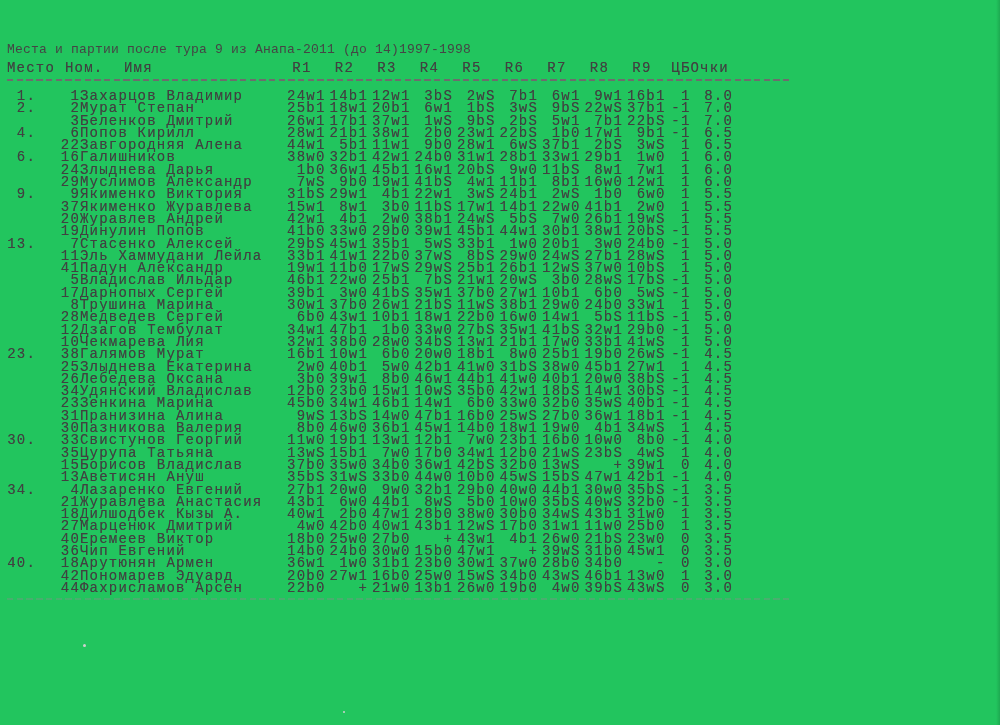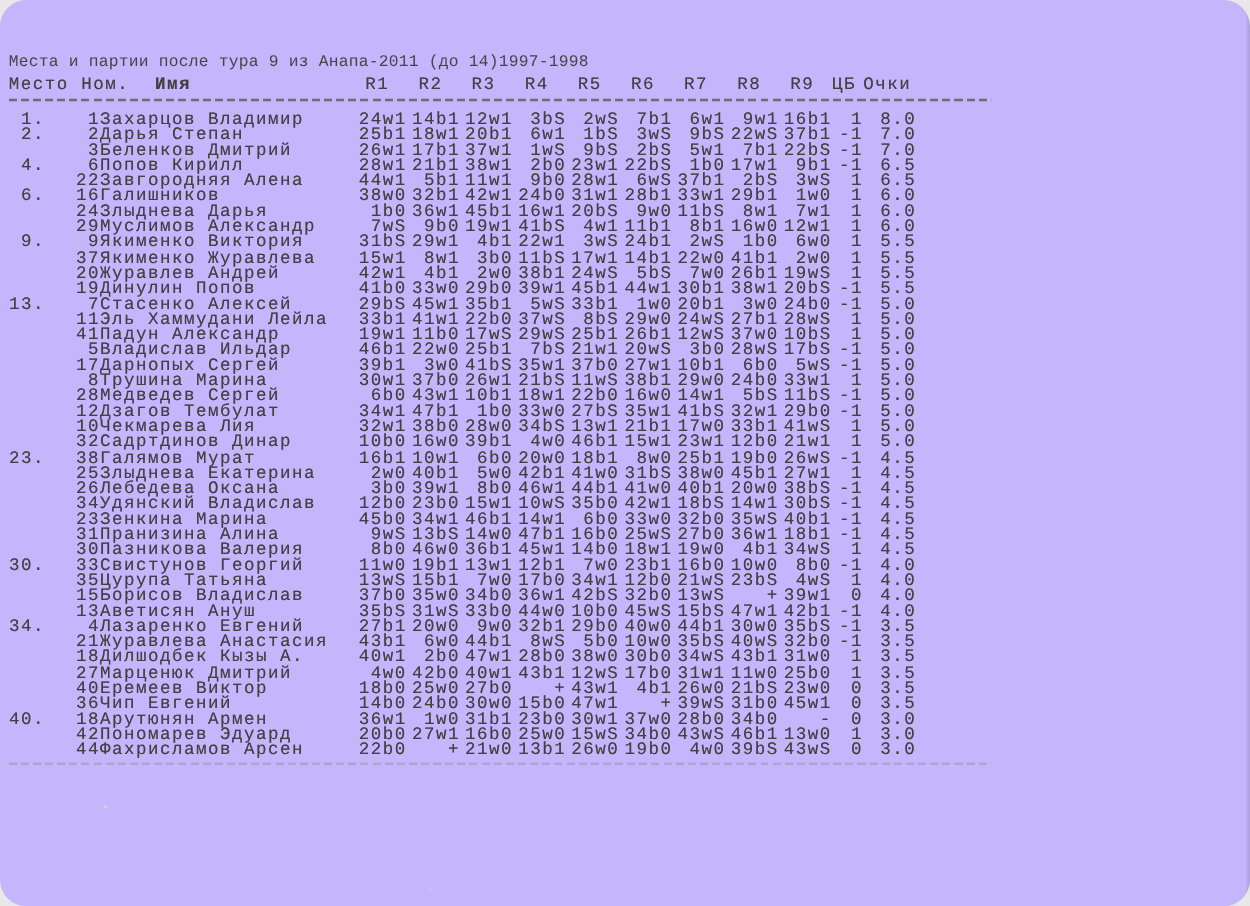--- a/index.html
+++ b/index.html
@@ -1,23 +1,22 @@
 <!DOCTYPE html>
 <html><head>
 <meta charset="utf-8">
 <style>
   html,body{margin:0;padding:0;background:#e8e8e8;}
   .page{
     position:relative;
     width:1000px;height:725px;
-    background:#c4b5fd;
+    background:#22c55e;
     overflow:hidden;
     font-family:"Liberation Mono","DejaVu Sans Mono",monospace;
     color:#414141;
-    border-radius:21px;
   }
   
   .scan-edge{
     position:absolute;top:0;right:0;width:4px;height:725px;
     background:linear-gradient(90deg,rgba(0,0,0,0),rgba(0,0,0,0.14));
   }
   .speck{position:absolute;background:#cfcfcf;border-radius:50%;}
   .doc-title{
     position:absolute;left:7px;top:42px;
     font-size:13px;letter-spacing:0.2px;line-height:15px;
@@ -36,23 +35,23 @@
   }
   tr.hdr td{height:16px;padding-top:4px;font-size:14px;}
   td.c-place{text-align:right;}
   td.c-num{text-align:right;}
   td.c-name{text-align:left;padding-left:14px;}
   td.c-r{text-align:right;}
   td.c-cb{text-align:right;}
   td.c-pts{text-align:right;}
   tr.hdr td.h-place{text-align:left;}
   tr.hdr td.h-num{text-align:left;padding-left:29px;margin-top:16px;}
-  tr.hdr td.h-name{text-align:left;padding-left:44px;font-weight:bold;}
+  tr.hdr td.h-name{text-align:left;padding-left:44px;}
   tr.hdr td.h-r{text-align:right;padding-right:14px;}
-  tr.hdr td.h-cb{text-align:left;}
+  tr.hdr td.h-cb{text-align:right;}
   tr.hdr td.h-pts{text-align:right;padding-right:6px;}
   tr.rule td{height:14px;vertical-align:top;}
   .dashes{
     width:786px;height:2px;margin-top:3px;
     background:repeating-linear-gradient(90deg,#6d6d6d 0px,#6d6d6d 6.4px,transparent 6.4px,transparent 9.7px);
   }
   tr.rule-bottom td{height:12px;vertical-align:top;}
   .dashes.faint{
     opacity:0.38;margin-top:4px;
     background:repeating-linear-gradient(90deg,#8a8a8a 0px,#8a8a8a 6.4px,transparent 6.4px,transparent 9.7px);
@@ -117,21 +116,21 @@
       <td class="c-r">7b1</td>
       <td class="c-r">6w1</td>
       <td class="c-r">9w1</td>
       <td class="c-r">16b1</td>
       <td class="c-cb">1</td>
       <td class="c-pts">8.0</td>
     </tr>
         <tr class="datarow">
       <td class="c-place">2.</td>
       <td class="c-num">2</td>
-      <td class="c-name">Дарья Степан</td>
+      <td class="c-name">Мурат Степан</td>
       <td class="c-r">25b1</td>
       <td class="c-r">18w1</td>
       <td class="c-r">20b1</td>
       <td class="c-r">6w1</td>
       <td class="c-r">1bS</td>
       <td class="c-r">3wS</td>
       <td class="c-r">9bS</td>
       <td class="c-r">22wS</td>
       <td class="c-r">37b1</td>
       <td class="c-cb">-1</td>
@@ -431,36 +430,20 @@
       <td class="c-name">Чекмарева Лия</td>
       <td class="c-r">32w1</td>
       <td class="c-r">38b0</td>
       <td class="c-r">28w0</td>
       <td class="c-r">34bS</td>
       <td class="c-r">13w1</td>
       <td class="c-r">21b1</td>
       <td class="c-r">17w0</td>
       <td class="c-r">33b1</td>
       <td class="c-r">41wS</td>
-      <td class="c-cb">1</td>
-      <td class="c-pts">5.0</td>
-    </tr>
-        <tr class="datarow">
-      <td class="c-place"></td>
-      <td class="c-num">32</td>
-      <td class="c-name">Садртдинов Динар</td>
-      <td class="c-r">10b0</td>
-      <td class="c-r">16w0</td>
-      <td class="c-r">39b1</td>
-      <td class="c-r">4w0</td>
-      <td class="c-r">46b1</td>
-      <td class="c-r">15w1</td>
-      <td class="c-r">23w1</td>
-      <td class="c-r">12b0</td>
-      <td class="c-r">21w1</td>
       <td class="c-cb">1</td>
       <td class="c-pts">5.0</td>
     </tr>
         <tr class="datarow">
       <td class="c-place">23.</td>
       <td class="c-num">38</td>
       <td class="c-name">Галямов Мурат</td>
       <td class="c-r">16b1</td>
       <td class="c-r">10w1</td>
       <td class="c-r">6b0</td>

